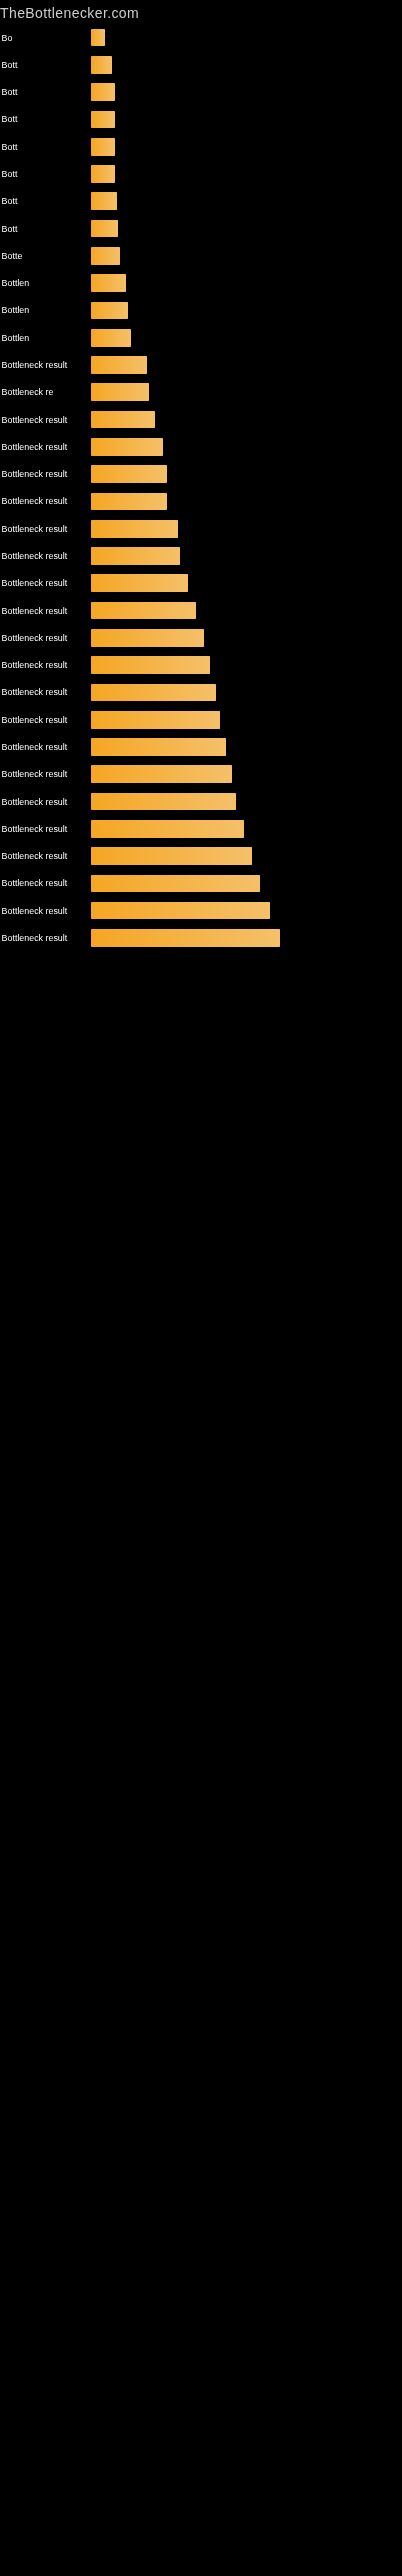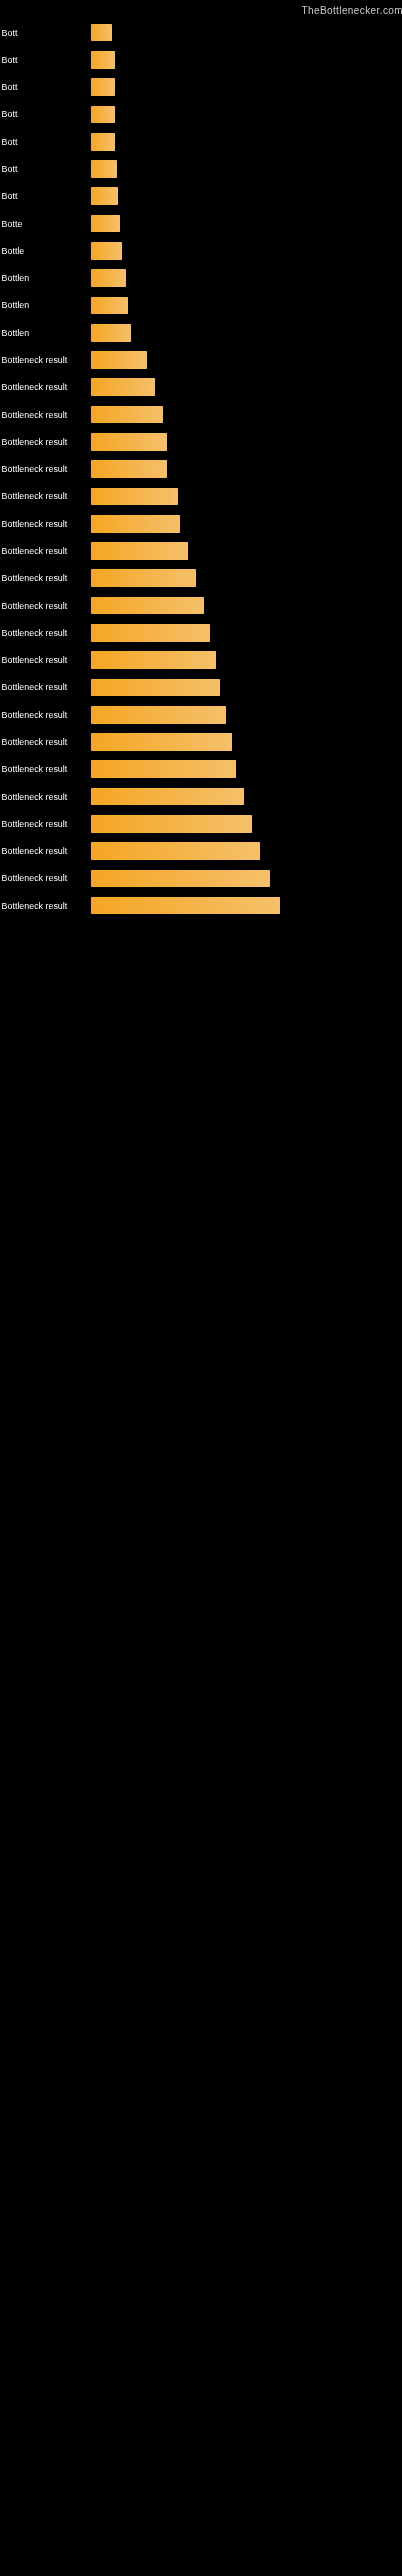--- a/index.html
+++ b/index.html
@@ -9,22 +9,22 @@
     }
     body {
       background-color: #000;
       width: 403px;
       min-height: 2576px;
       font-family: Arial, sans-serif;
       position: relative;
     }
     .site-title {
       color: #ccc;
-      font-size: 10px;
-      text-align: right;
+      font-size: 14px;
+      text-align: left;
       padding: 4.8px 0 3.2px 0;
       letter-spacing: 0.4px;
     }
     .bar-container {
       display: flex;
       align-items: center;
       margin-bottom: 0px;
       padding: 4.8px 0 4.8px 1.6px;
     }
     .bar-label {
@@ -40,20 +40,24 @@
       border-radius: 0.8px;
       display: inline-block;
     }
   </style>
 </head>
 <body>
 
 <div class="site-title">TheBottlenecker.com</div>
 
 <div id="bars-container">
+<div class="bar-container">
+      <span class="bar-label">Bo</span>
+      <div class="bar" style="width: 14.5px;"></div>
+    </div>
     <div class="bar-container">
       <span class="bar-label">Bott</span>
       <div class="bar" style="width: 21px;"></div>
     </div>
     <div class="bar-container">
       <span class="bar-label">Bott</span>
       <div class="bar" style="width: 24px;"></div>
     </div>
     <div class="bar-container">
       <span class="bar-label">Bott</span>
@@ -73,38 +77,38 @@
     </div>
     <div class="bar-container">
       <span class="bar-label">Bott</span>
       <div class="bar" style="width: 27px;"></div>
     </div>
     <div class="bar-container">
       <span class="bar-label">Botte</span>
       <div class="bar" style="width: 29px;"></div>
     </div>
     <div class="bar-container">
-      <span class="bar-label">Bottle</span>
-      <div class="bar" style="width: 31px;"></div>
-    </div>
-    <div class="bar-container">
       <span class="bar-label">Bottlen</span>
       <div class="bar" style="width: 35px;"></div>
     </div>
     <div class="bar-container">
       <span class="bar-label">Bottlen</span>
       <div class="bar" style="width: 37px;"></div>
     </div>
     <div class="bar-container">
       <span class="bar-label">Bottlen</span>
       <div class="bar" style="width: 40px;"></div>
     </div>
     <div class="bar-container">
       <span class="bar-label">Bottleneck result</span>
       <div class="bar" style="width: 56px;"></div>
+    </div>
+    <div class="bar-container">
+      <span class="bar-label">Bottleneck re</span>
+      <div class="bar" style="width: 58px;"></div>
     </div>
     <div class="bar-container">
       <span class="bar-label">Bottleneck result</span>
       <div class="bar" style="width: 64px;"></div>
     </div>
     <div class="bar-container">
       <span class="bar-label">Bottleneck result</span>
       <div class="bar" style="width: 72px;"></div>
     </div>
     <div class="bar-container">

